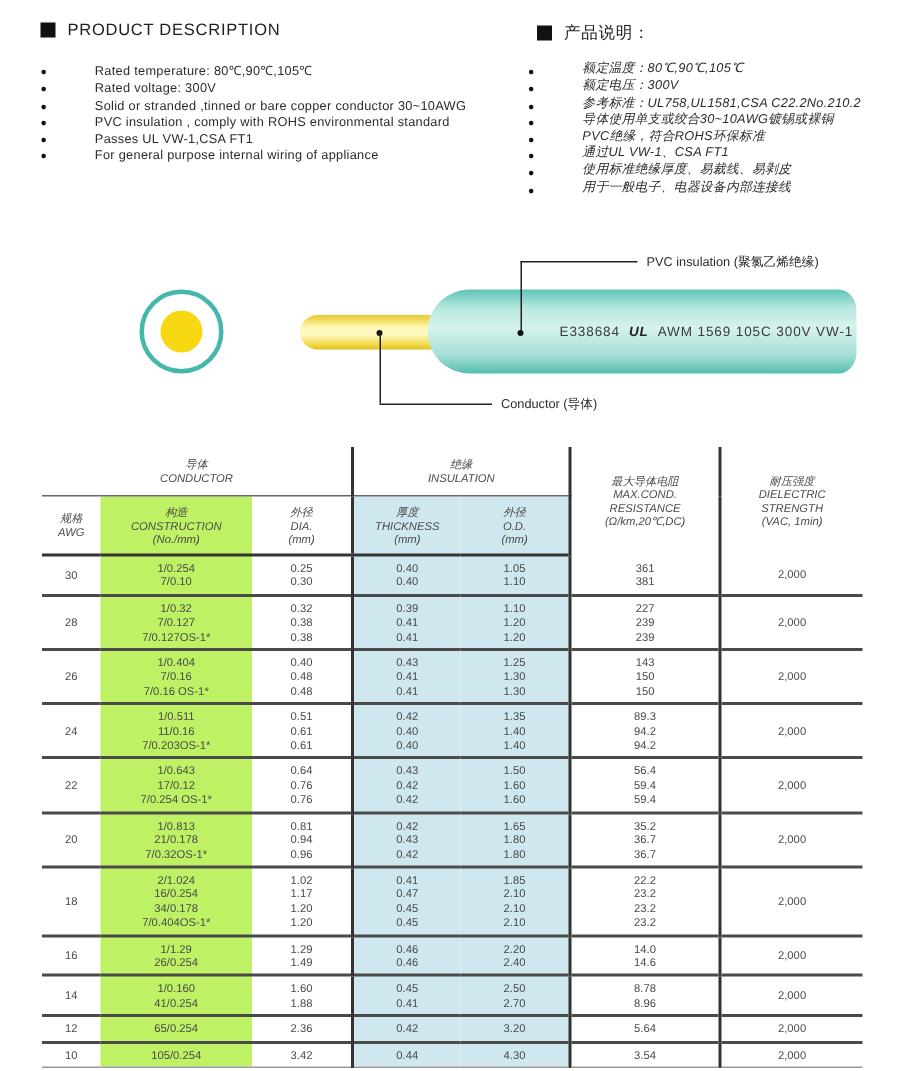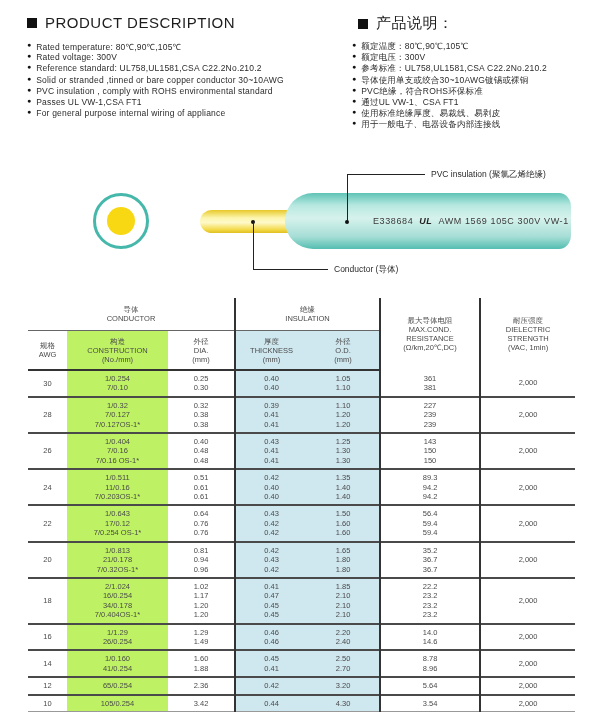--- a/index.html
+++ b/index.html
@@ -1,27 +1,27 @@
 <!DOCTYPE html>
 <html><head>
 <meta charset="utf-8">
 <style>
   html,body{margin:0;padding:0;background:#fff;}
   #page{position:relative;width:603px;height:714px;background:#fff;overflow:hidden;
         font-family:"Liberation Sans",sans-serif;color:#333;}
 
   
-  .heading{position:absolute;display:flex;align-items:center;font-size:15px;
+  .heading{position:absolute;display:flex;align-items:center;font-size:11px;
            letter-spacing:.5px;color:#1d1d1d;white-space:nowrap;}
   .sq{display:inline-block;width:10px;height:10px;background:#111;margin-right:8px;flex:0 0 auto;}
   .heading .gap{margin-left:14px;}
 
   
   .bullets{position:absolute;}
-  .bullet-row{display:flex;align-items:flex-start;height:11.2px;white-space:nowrap;}
+  .bullet-row{display:flex;align-items:flex-end;height:11.2px;white-space:nowrap;gap:27px;}
   .bullet{font-size:7px;color:#111;margin-right:5px;line-height:1;}
   .bullet-text{font-size:8.5px;color:#2b2b2b;letter-spacing:.2px;}
 
   
   .xsec{position:absolute;left:93px;top:193px;width:56px;height:56px;border:3px solid #46b8ab;
         border-radius:50%;background:#fff;box-sizing:border-box;}
   .xsec-core{position:absolute;left:50%;top:50%;width:28px;height:28px;margin:-14px 0 0 -14px;
         border-radius:50%;background:#f7d813;}
   .rod{position:absolute;left:200px;top:210px;width:112px;height:23px;
         background:linear-gradient(180deg,#e8c929,#fdf6b0 35%,#fef9c8 55%,#f3da4a 85%,#dfc020);
@@ -34,21 +34,21 @@
         letter-spacing:.6px;}
   .ul-logo{display:inline-block;font-weight:bold;font-style:italic;font-size:9px;
         margin:0 6px;color:#222;}
   .leader{position:absolute;background:#222;}
   .dot{position:absolute;width:4px;height:4px;border-radius:50%;background:#111;}
   .dlabel{position:absolute;font-size:8.5px;color:#2b2b2b;white-space:nowrap;}
 
   
   table.spec{position:absolute;left:28px;top:298px;width:547px;border-collapse:collapse;
         table-layout:fixed;font-size:7.5px;color:#4a4a4a;border-bottom:1px solid #999;}
-  table.spec th{font-weight:normal;line-height:9px;padding:2px 0;text-align:center;}
+  table.spec th{font-weight:normal;line-height:9px;padding:2px 0;text-align:center;font-style:italic;}
   table.spec thead tr.sub th{border-bottom:2px solid #333;}
   .bg-y{background:#bef264;}
   .bg-b{background:#cfe7ef;}
   .bl2{border-left:2px solid #333;}
   .gline{border-bottom:1px solid #666;}
   table.spec td{padding:3px 0;text-align:center;vertical-align:middle;line-height:9.4px;}
   table.spec tbody tr{border-top:2px solid #4a4a4a;}
   table.spec tbody tr:first-child{border-top:none;}
   .ln{line-height:9.4px;}
   .unit{line-height:9px;}
@@ -71,40 +71,36 @@
       <div class="bullet-row">
         <span class="bullet">●</span>
         <span class="bullet-text">Rated temperature: 80℃,90℃,105℃</span>
       </div>
       <div class="bullet-row">
         <span class="bullet">●</span>
         <span class="bullet-text">Rated voltage: 300V</span>
       </div>
       <div class="bullet-row">
         <span class="bullet">●</span>
-        <span class="bullet-text">Reference standard: UL758,UL1581,CSA C22.2No.210.2</span>
-      </div>
-      <div class="bullet-row">
-        <span class="bullet">●</span>
         <span class="bullet-text">Solid or stranded ,tinned or bare copper conductor 30~10AWG</span>
       </div>
       <div class="bullet-row">
         <span class="bullet">●</span>
         <span class="bullet-text">PVC insulation , comply with ROHS environmental standard</span>
       </div>
       <div class="bullet-row">
         <span class="bullet">●</span>
         <span class="bullet-text">Passes UL VW-1,CSA FT1</span>
       </div>
       <div class="bullet-row">
         <span class="bullet">●</span>
         <span class="bullet-text">For general purpose internal wiring of appliance</span>
       </div>
     </div>
-  <div class="bullets" style="left:352px;top:41px;">
+  <div class="bullets" style="left:352px;top:41px;font-style:italic;">
       <div class="bullet-row">
         <span class="bullet">●</span>
         <span class="bullet-text">额定温度：80℃,90℃,105℃</span>
       </div>
       <div class="bullet-row">
         <span class="bullet">●</span>
         <span class="bullet-text">额定电压：300V</span>
       </div>
       <div class="bullet-row">
         <span class="bullet">●</span>

